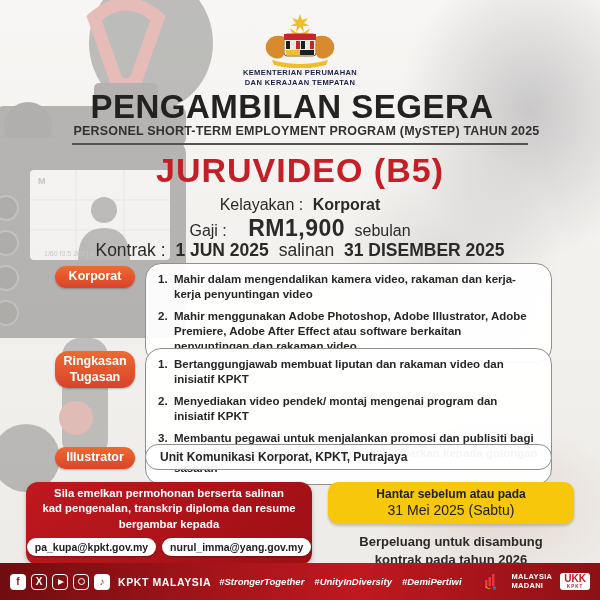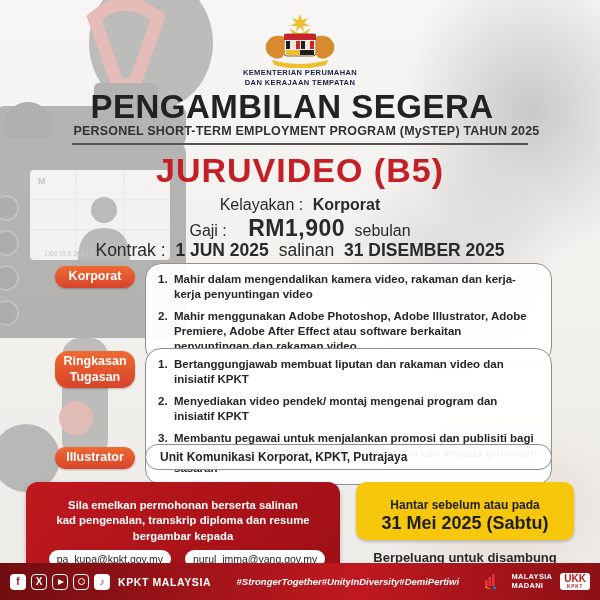--- a/index.html
+++ b/index.html
@@ -56,48 +56,48 @@
   .sec-item { display:flex; margin-bottom:7px; font-size:11.5px; font-weight:600; line-height:1.3; }
   .sec-item:last-child { margin-bottom:0; }
   .sec-num { width:16px; flex:0 0 16px; }
   .sec-pill { flex:1; background:rgba(255,255,255,.95); border:1.5px solid #8f8f8f;
               border-radius:999px; padding:5px 14px; font-size:12px; font-weight:600; color:#262626; }
   .box-kemahiran { min-height:70px; }
   .box-ringkasan { min-height:86px; }
 
   
   .bottom { position:absolute; top:482px; left:26px; right:26px; display:flex; gap:16px; align-items:flex-start; }
-  .apply-box { width:314px; background:linear-gradient(135deg,#c0181f,#9c0f14);
-               border-radius:12px; padding:16px 8px 9px; text-align:center; color:#fff;
+  .apply-box { width:286px; background:linear-gradient(135deg,#c0181f,#9c0f14);
+               border-radius:12px; padding:4px 8px 9px; text-align:center; color:#fff;
                box-shadow:0 2px 4px rgba(0,0,0,.25); }
   .apply-box .t { font-size:11.3px; font-weight:600; line-height:1.35; }
   .emails { display:flex; justify-content:center; gap:6px; margin-top:6px; }
   .email-pill { background:#fff; border-radius:999px; padding:3px 8px;
-                font-size:10.5px; font-weight:normal; color:#222; cursor:pointer;
-                box-shadow:0 1px 2px rgba(0,0,0,.3);margin-left:8px; }
+                font-size:10.5px; font-weight:bold; color:#222; cursor:pointer;
+                box-shadow:0 1px 2px rgba(0,0,0,.3); }
   .deadline-col { flex:1; text-align:center; }
-  .yellow-box { background:#f6c70a; border-radius:10px; padding:16px 8px 6px;
+  .yellow-box { background:#f6c70a; border-radius:10px; padding:5px 8px 6px;
                 box-shadow:0 2px 3px rgba(0,0,0,.2); }
   .yellow-box .l1 { font-size:12px; font-weight:bold; color:#222120; }
-  .yellow-box .l2 { font-size:18px; font-weight:700; color:#1e1d1c; margin-top:1px; }
+  .yellow-box .l2 { font-size:14px; font-weight:400; color:#1e1d1c; margin-top:1px; }
   .note { margin-top:9px; font-size:13px; font-weight:800; color:#2b2a28; line-height:1.35; }
 
   
   .footer { position:absolute; left:0; right:0; bottom:0; height:37px;
             background:linear-gradient(90deg,#700d10 0%,#a3141a 35%,#c01820 60%,#8c1115 100%);
             display:flex; align-items:center; padding:0 10px; gap:8px; color:#fff; }
   .socials { display:flex; gap:5px; align-items:center; }
   .s-icon { width:16px; height:16px; display:flex; align-items:center; justify-content:center;
             font-size:10px; font-weight:bold; cursor:pointer; }
   .s-solid { background:#fff; color:#9d1115; border-radius:4px; }
   .s-line  { border:1.6px solid #fff; border-radius:4px; color:#fff; }
   .yt-tri { width:0; height:0; border-left:6px solid #fff; border-top:3.5px solid transparent; border-bottom:3.5px solid transparent; margin-left:1px; }
   .ig-ring { width:7px; height:7px; border:1.6px solid #fff; border-radius:50%; }
   .account { font-size:10.5px; font-weight:800; letter-spacing:.6px; white-space:nowrap; }
-  .hashtags { flex:1; display:flex; justify-content:center; 
+  .hashtags { flex:1; display:flex; justify-content:flex-start; gap:10px;
               font-size:9.5px; font-weight:800; font-style:italic; white-space:nowrap; }
   .madani { display:flex; align-items:center; gap:13px; }
   .madani-txt { font-size:7.5px; font-weight:800; line-height:1.1; letter-spacing:.3px; }
   .ukk-box { background:#fff; border-radius:3px; padding:1px 4px; text-align:center; }
   .ukk-main { font-size:10px; font-weight:800; color:#c4161c; line-height:1; }
   .ukk-sub { font-size:4.5px; font-weight:bold; color:#c4161c; letter-spacing:1px; line-height:1.2; }
 </style>
 </head>
 <body>
 

